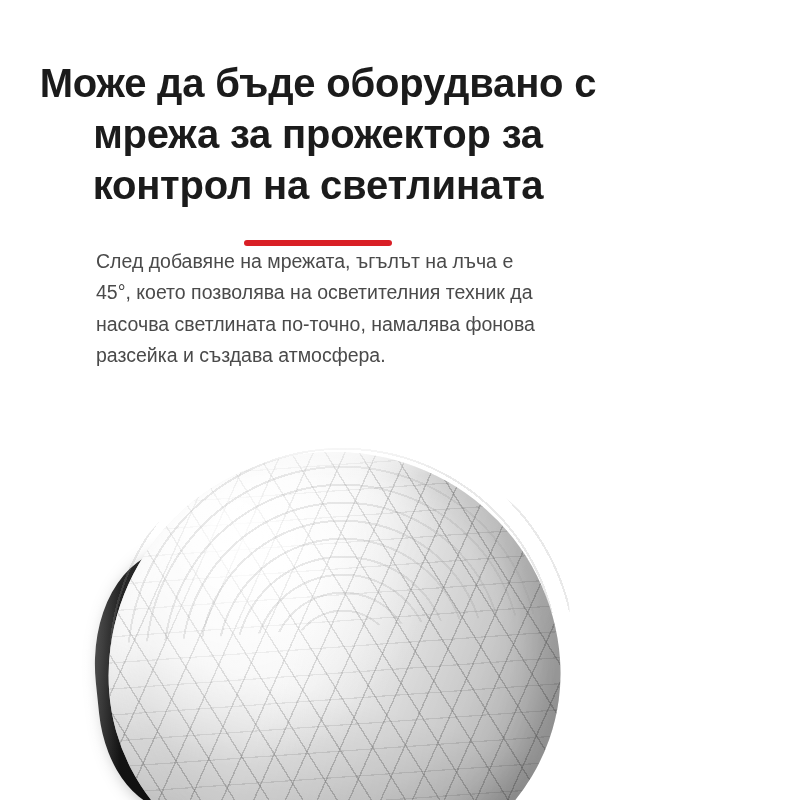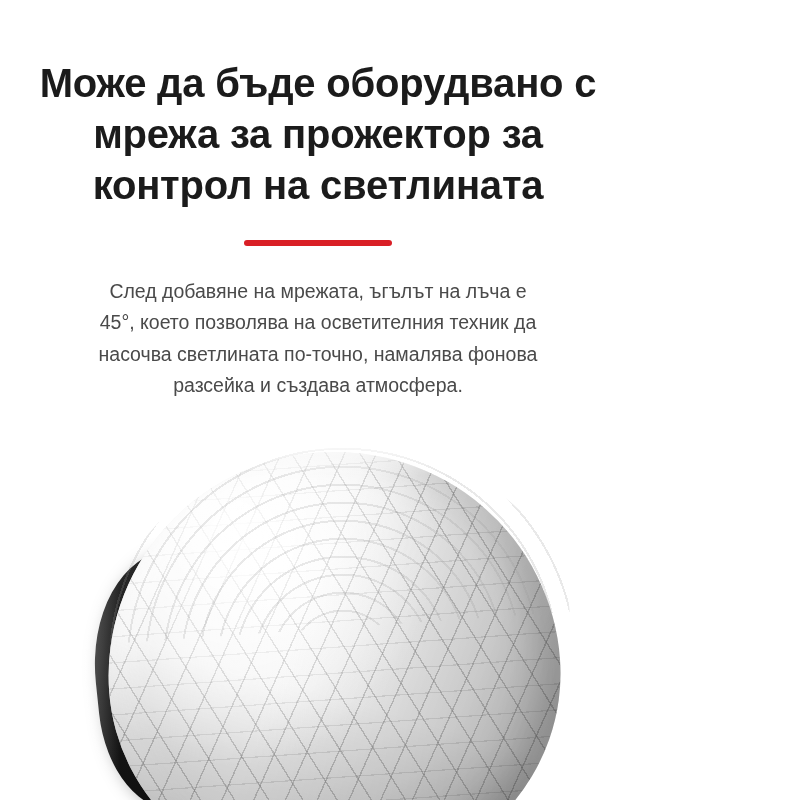--- a/index.html
+++ b/index.html
@@ -44,23 +44,21 @@
   }
   .divider {
     width: 148px;
     height: 6px;
     border-radius: 3px;
     background: #d91f26;
   }
 
   
   .subtext-wrap {
-    margin-top: 30px;
     padding: 0 96px;
-    text-align: center;
   }
   .subtext {
     margin: 0;
     font-size: 19.5px;
     line-height: 1.62;
     color: #4a4a4a;
     font-weight: 400;
   }
 
   

